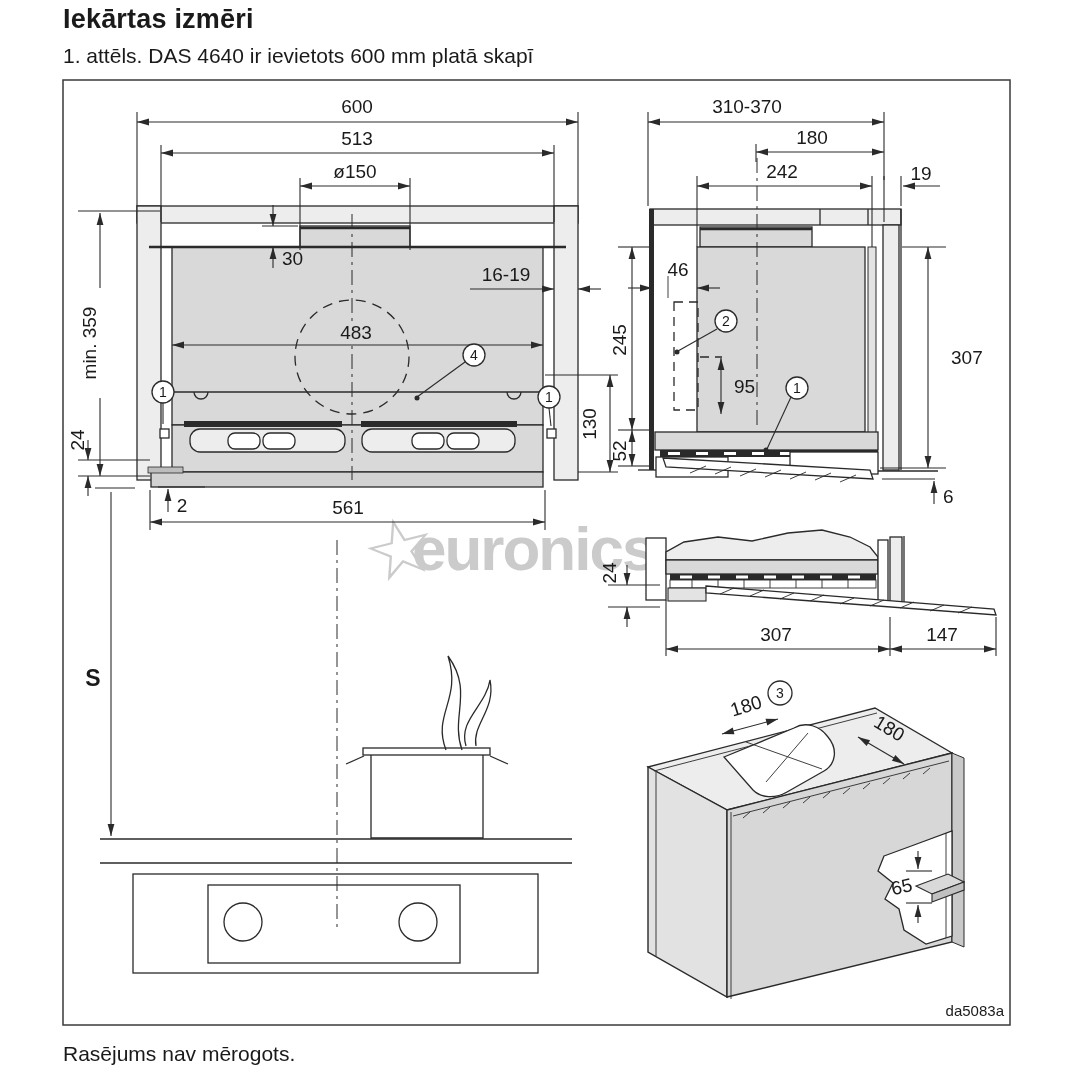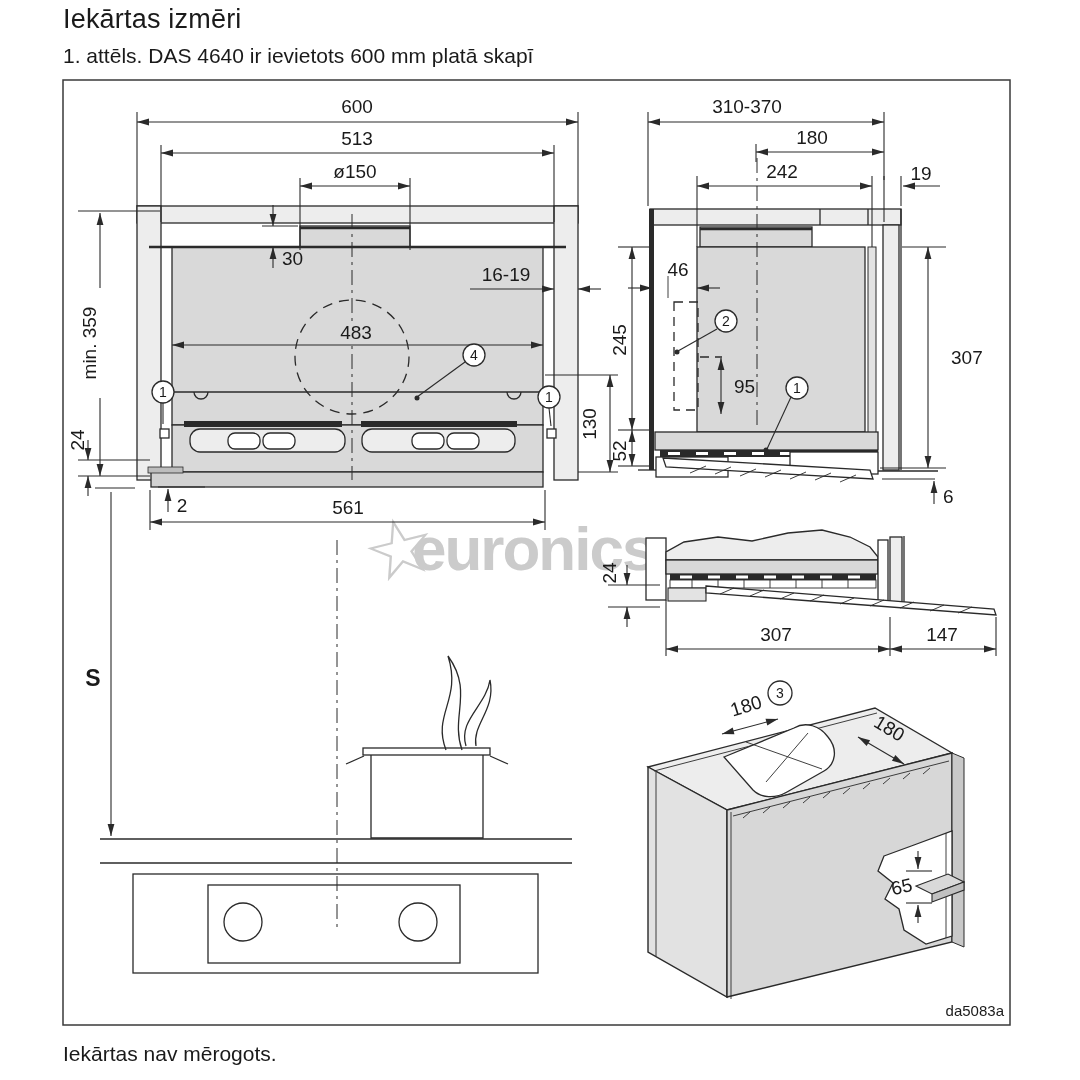--- a/index.html
+++ b/index.html
@@ -1,18 +1,18 @@
 <!DOCTYPE html>
 <html><head>
 <meta charset="utf-8">
 <style>
   html,body{margin:0;padding:0;background:#fff;}
   .page{position:relative;width:1080px;height:1080px;background:#fff;overflow:hidden;
         font-family:"Liberation Sans",sans-serif;color:#1a1a1a;}
-  .title{position:absolute;left:63px;top:4px;font-size:27px;font-weight:normal;letter-spacing:.2px;}
+  .title{position:absolute;left:63px;top:4px;font-size:27px;font-weight:bold;letter-spacing:.2px;}
   .caption{position:absolute;left:63px;top:44px;font-size:21px;text-align:center;}
   .footer{position:absolute;left:63px;top:1042px;font-size:21px;}
   svg{position:absolute;left:0;top:0;}
   svg text{font-family:"Liberation Sans",sans-serif;fill:#1a1a1a;}
   .dim{font-size:19px;}
   .callout-n{font-size:14px;}
   .code{font-size:15px;}
   .s-label{font-size:23px;font-weight:bold;}
   .wm{font-size:62px;font-weight:bold;fill:#cbcbcb;letter-spacing:-2px;}
   .wm-star{font-size:82px;fill:#cbcbcb;}
@@ -411,14 +411,14 @@
           <line class="dimln" x1="918" y1="851" x2="918" y2="869" marker-end="url(#arr)"></line>
           <line class="dimln" x1="918" y1="923" x2="918" y2="905" marker-end="url(#arr)"></line>
           <text class="dim" x="903" y="893" text-anchor="middle" transform="rotate(-12 903 893)">65</text>
         </g>
       </g>
     </g>
 
     <text class="code" x="1004" y="1016" text-anchor="end">da5083a</text>
   </svg>
 
-  <div class="footer">Iekārtas nav mērogots.</div>
+  <div class="footer">Rasējums nav mērogots.</div>
 </div>
 
 </body></html>

